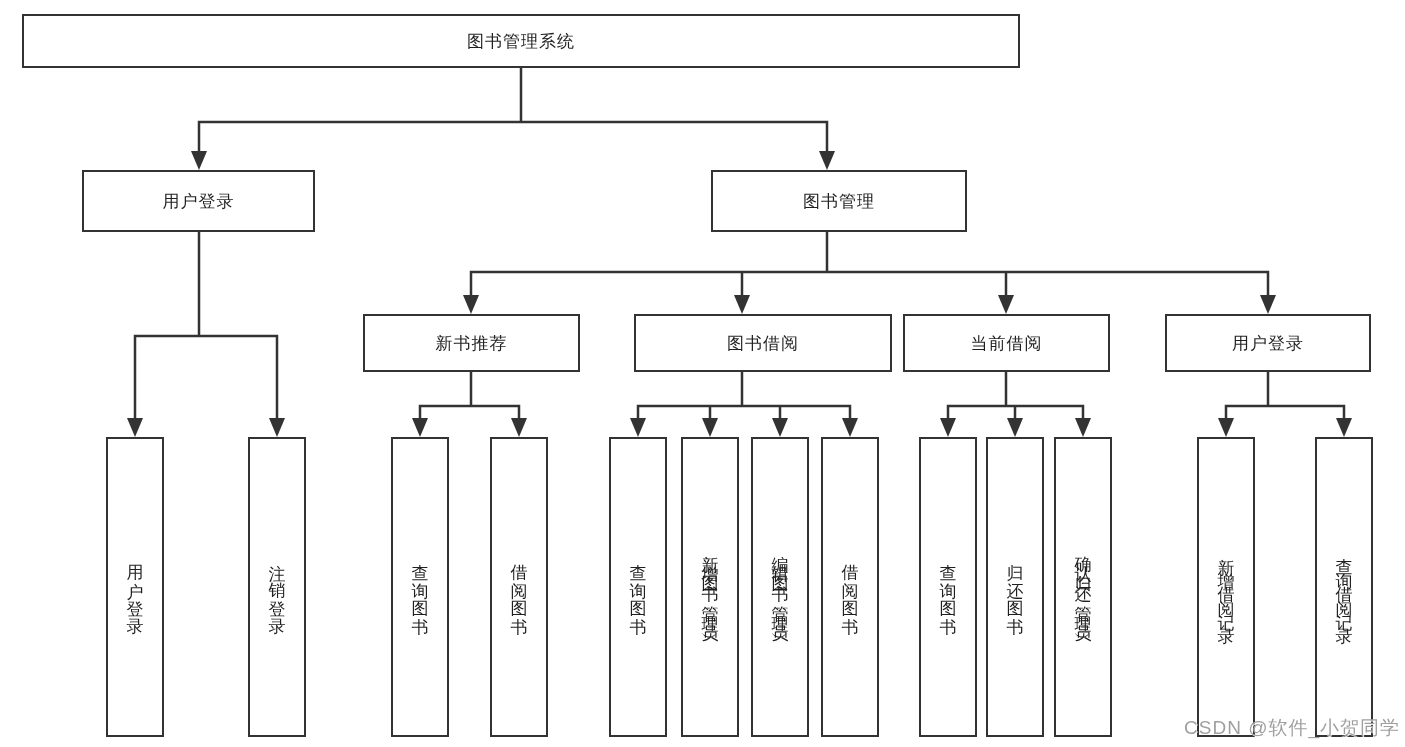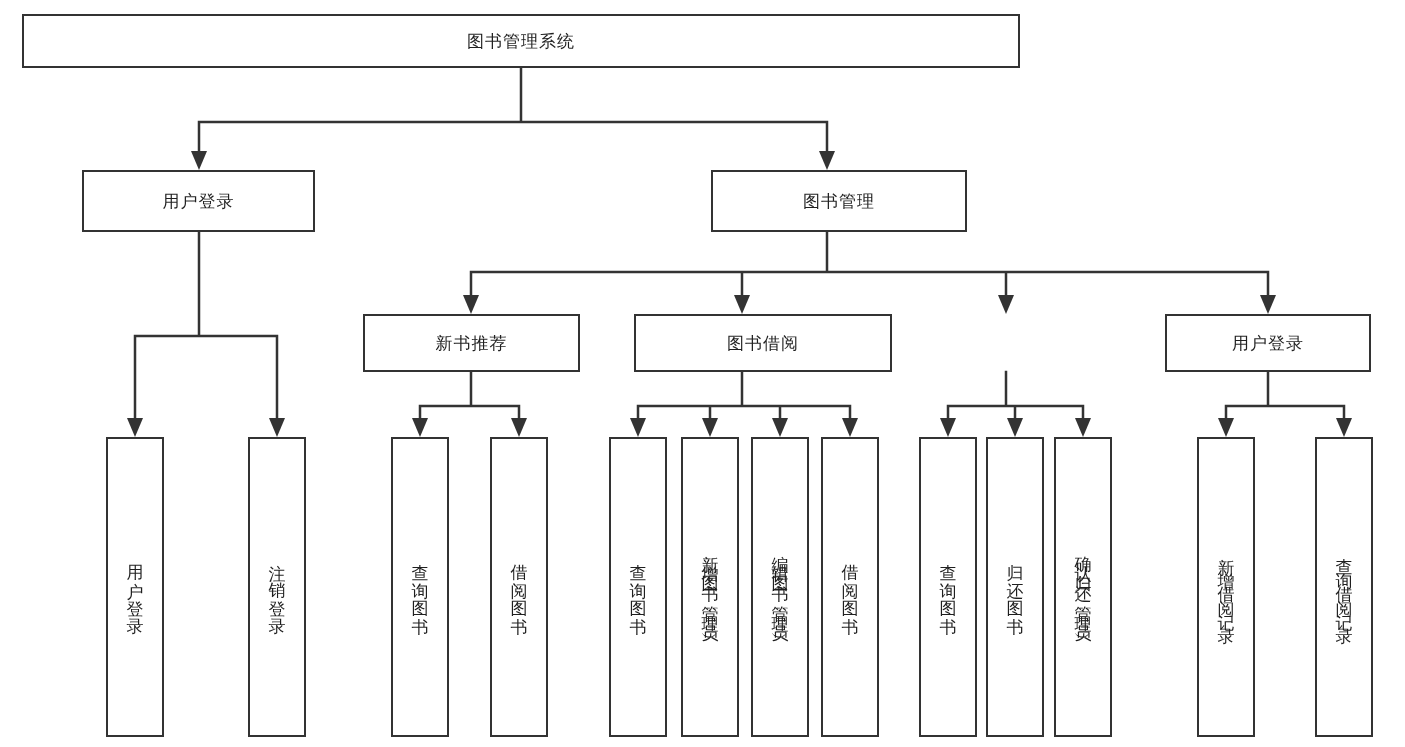--- a/index.html
+++ b/index.html
@@ -81,34 +81,36 @@
     </g>
   </svg>
 
   <div class="node h-node" style="left:22px;top:14px;width:998px;height:54px;">图书管理系统</div>
 
   <div class="node h-node" style="left:82px;top:170px;width:233px;height:62px;">用户登录</div>
   <div class="node h-node" style="left:711px;top:170px;width:256px;height:62px;">图书管理</div>
 
   <div class="node h-node" style="left:363px;top:314px;width:217px;height:58px;">新书推荐</div>
   <div class="node h-node" style="left:634px;top:314px;width:258px;height:58px;">图书借阅</div>
+  <div class="node h-node" style="left:903px;top:314px;width:207px;height:58px;">当前借阅</div>
   <div class="node h-node" style="left:1165px;top:314px;width:206px;height:58px;">用户登录</div>
 
   <div class="node v-node ls-4" style="left:106px;top:437px;width:58px;height:300px;">用户登录</div>
   <div class="node v-node ls-4" style="left:248px;top:437px;width:58px;height:300px;">注销登录</div>
 
   <div class="node v-node ls-4" style="left:391px;top:437px;width:58px;height:300px;">查询图书</div>
   <div class="node v-node ls-4" style="left:490px;top:437px;width:58px;height:300px;">借阅图书</div>
 
   <div class="node v-node ls-4" style="left:609px;top:437px;width:58px;height:300px;">查询图书</div>
   <div class="node v-node ls-10" style="left:681px;top:437px;width:58px;height:300px;">新增图书（管理员）</div>
   <div class="node v-node ls-10" style="left:751px;top:437px;width:58px;height:300px;">编辑图书（管理员）</div>
   <div class="node v-node ls-4" style="left:821px;top:437px;width:58px;height:300px;">借阅图书</div>
 
   <div class="node v-node ls-4" style="left:919px;top:437px;width:58px;height:300px;">查询图书</div>
   <div class="node v-node ls-4" style="left:986px;top:437px;width:58px;height:300px;">归还图书</div>
   <div class="node v-node ls-10" style="left:1054px;top:437px;width:58px;height:300px;">确认归还（管理员）</div>
 
   <div class="node v-node ls-6" style="left:1197px;top:437px;width:58px;height:300px;">新增借阅记录</div>
   <div class="node v-node ls-6" style="left:1315px;top:437px;width:58px;height:300px;">查询借阅记录</div>
 
+  <div class="watermark">CSDN @软件_小贺同学</div>
 
 </div>
 
 </body></html>

